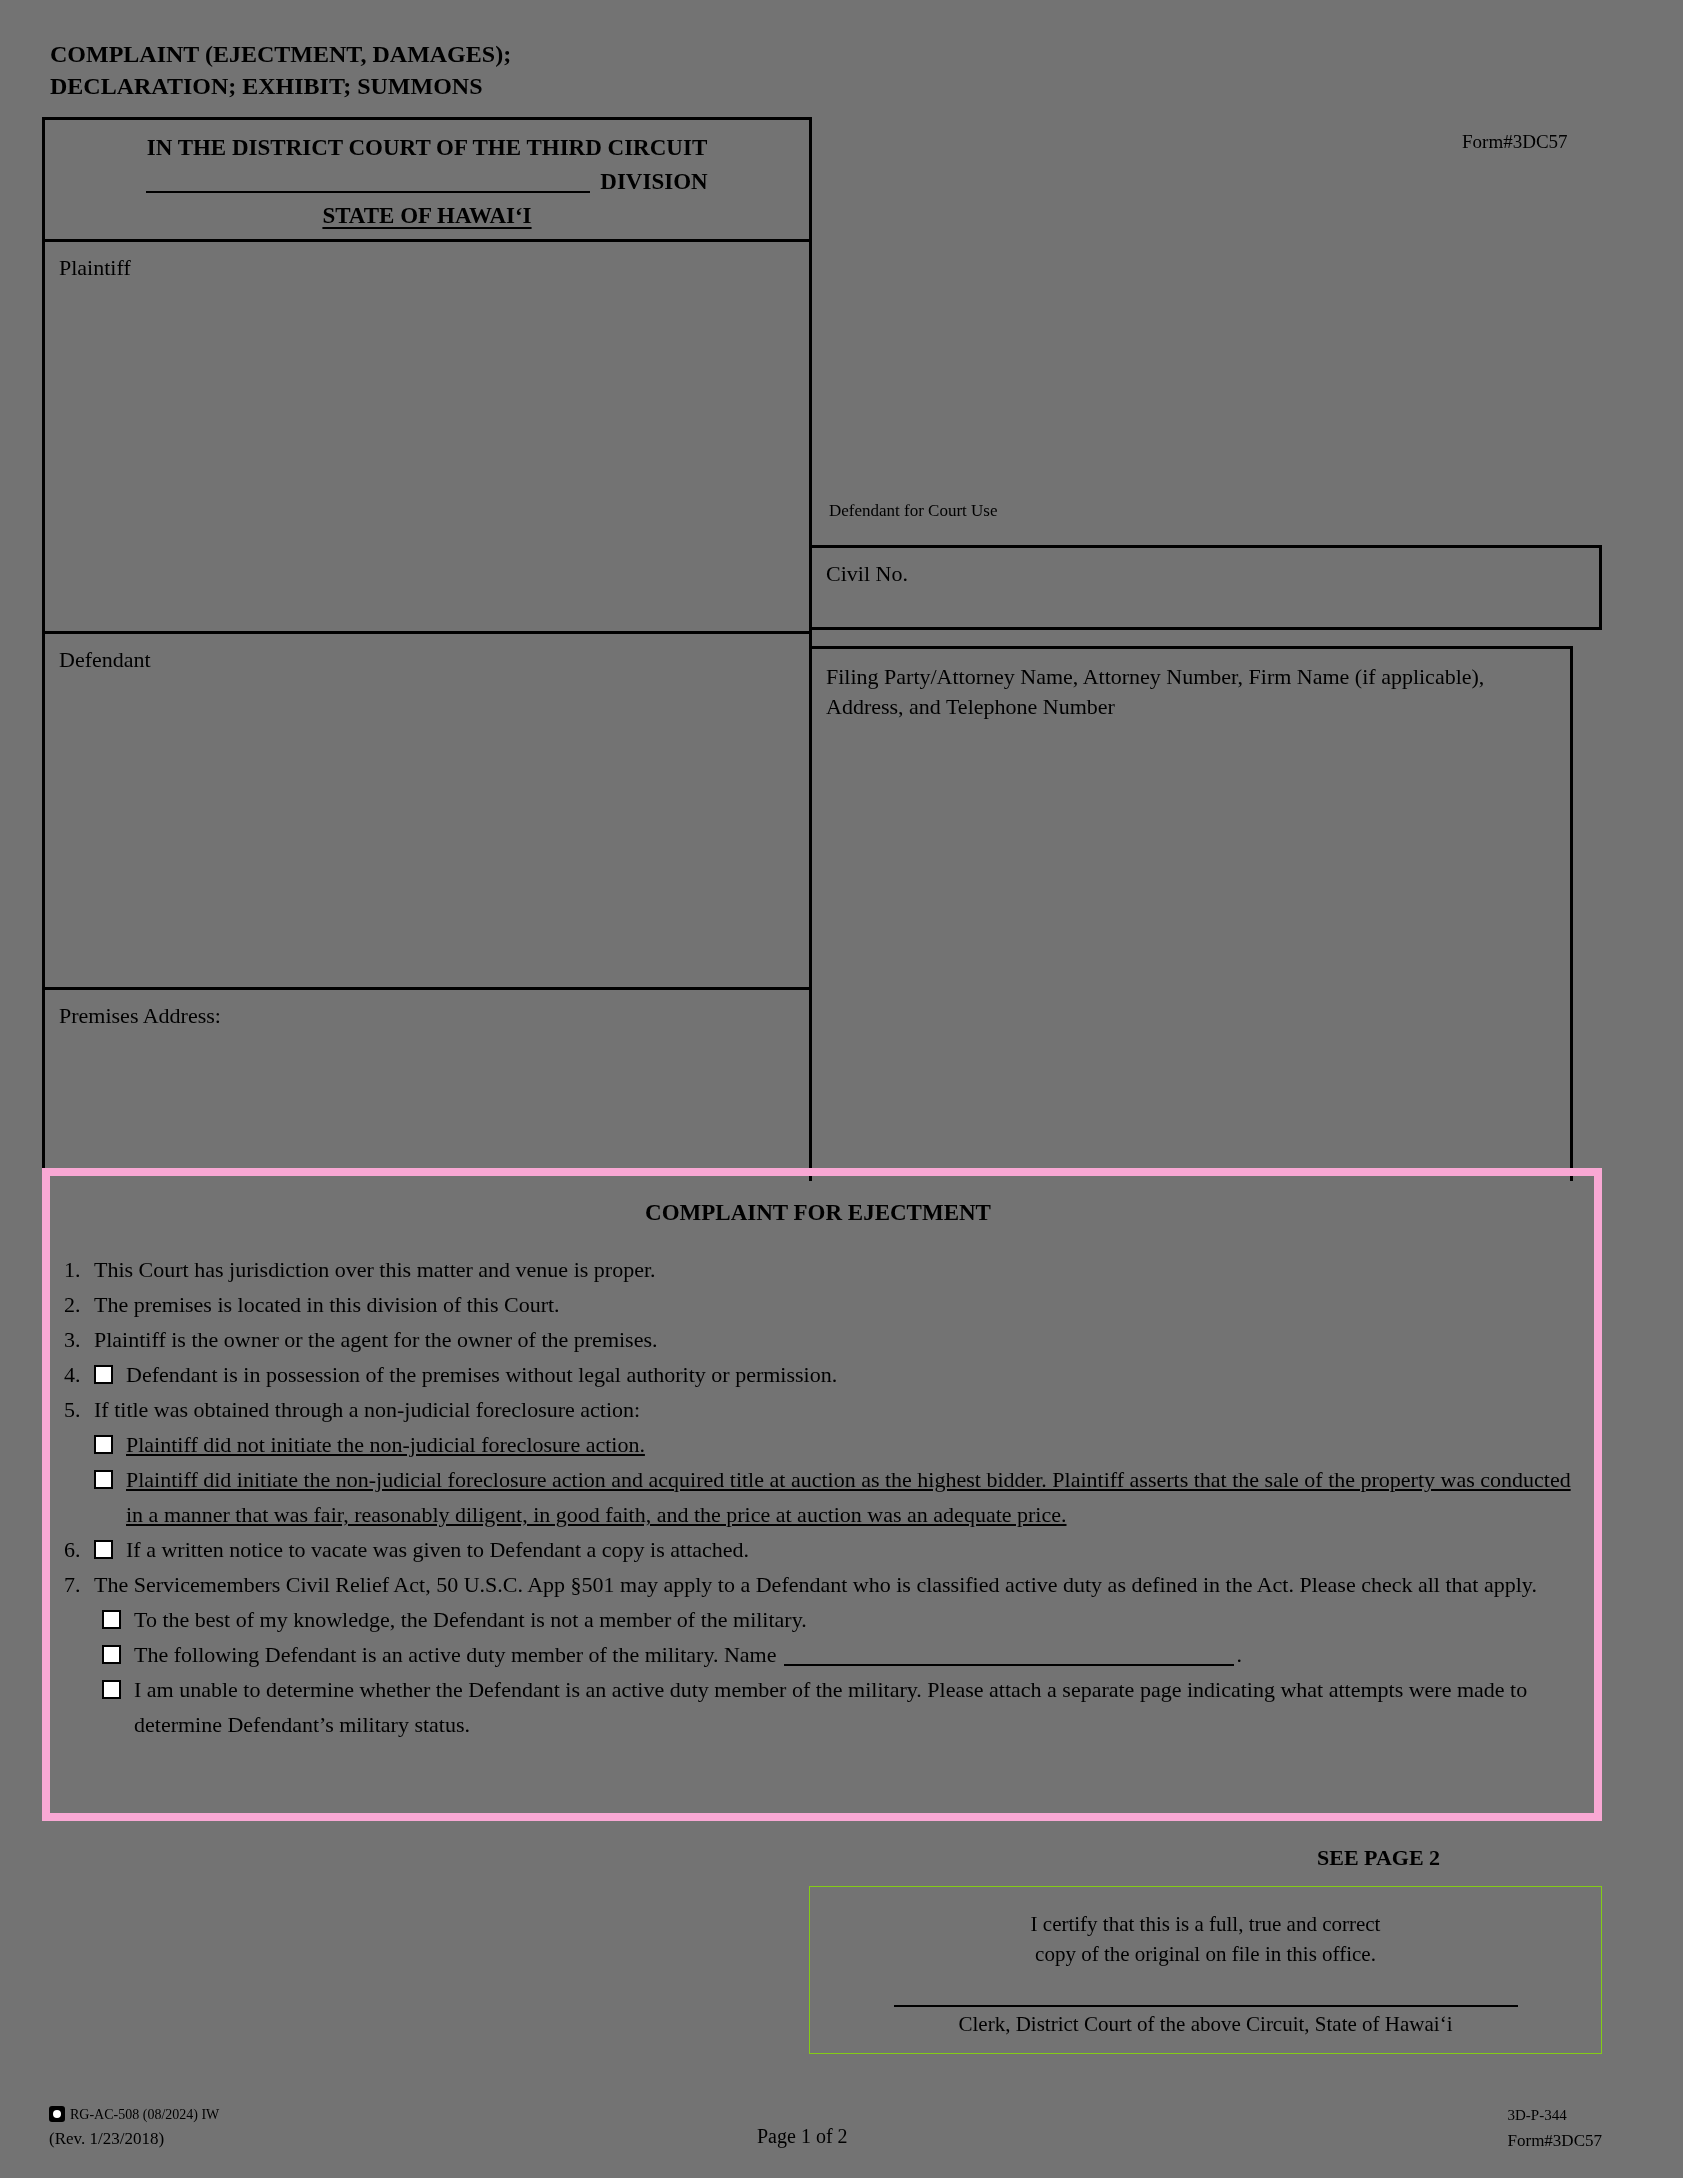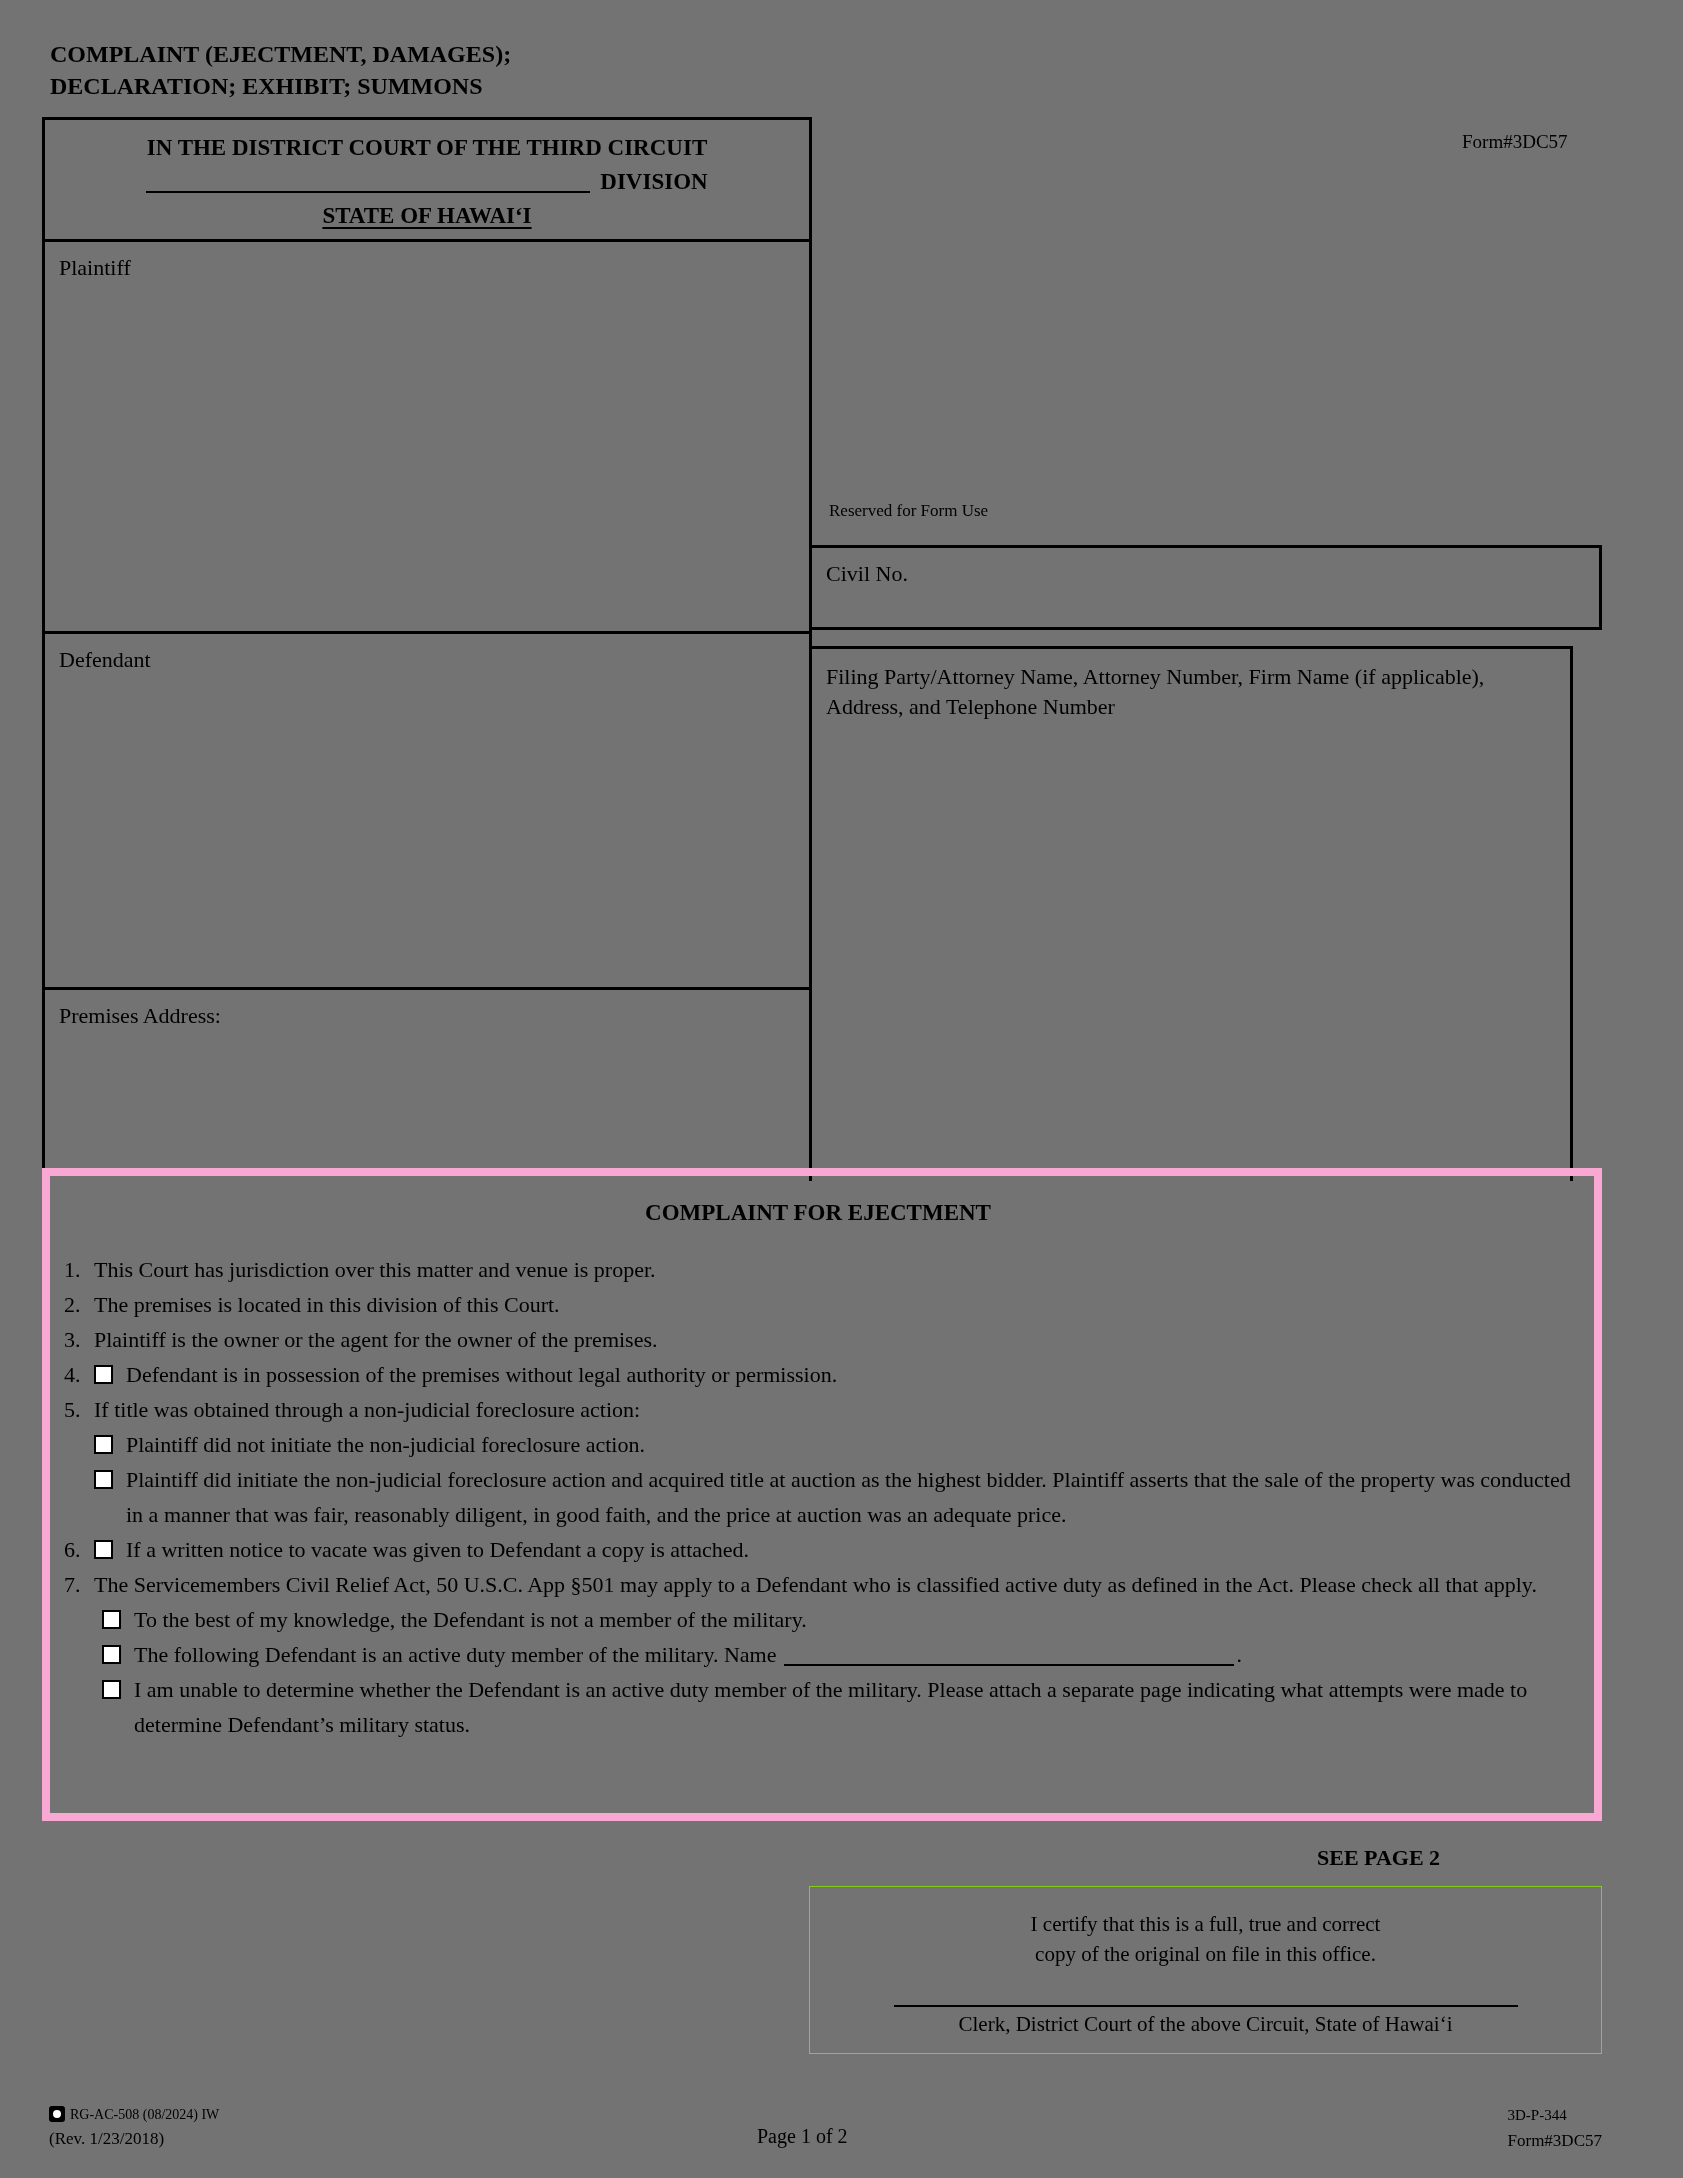--- a/index.html
+++ b/index.html
@@ -37,21 +37,21 @@
 
   
   .complaint-box {
     left:42px; top:1168px; width:1560px; height:653px; border:8px solid #f9a8d4;
     font-size:22px; padding:16px 22px 0 14px;
   }
   .complaint-heading { text-align:center; font-weight:bold; font-size:23px; margin-top:8px; }
   .clist { margin-top:26px; line-height:35px; }
   .ci   { padding-left:30px; text-indent:-30px; }
   .ci .num { display:inline-block; width:30px; text-indent:0; }
-  .sub5 { margin-left:30px; padding-left:32px; text-indent:-32px; }
+  .sub5 { margin-left:30px; padding-left:32px; text-indent:-32px;text-decoration:underline; }
   .sub7 { margin-left:38px; padding-left:32px; text-indent:-32px; }
   .cb {
     display:inline-block; width:19px; height:19px; border:2px solid #000;
     margin-right:13px; vertical-align:-2px; background:#fff; text-indent:0;
   }
   .name-blank {
     display:inline-block; width:450px; height:22px; border-bottom:2px solid #000;
     margin-left:8px; margin-right:2px; vertical-align:-4px;
   }
 
@@ -94,21 +94,21 @@
   <div class="abs court-box">
     <div>IN THE DISTRICT COURT OF THE THIRD CIRCUIT</div>
     <div><span class="division-blank"></span><span>DIVISION</span></div>
     <div><span class="state-line">STATE OF HAWAI‘I</span></div>
   </div>
 
   <div class="abs cell plaintiff-box">
     <span>Plaintiff</span>
   </div>
 
-  <div class="abs reserved-label">Reserved for Form Use</div>
+  <div class="abs reserved-label">Defendant for Court Use</div>
 
   <div class="abs cell civil-box">
     <span>Civil No.</span>
   </div>
 
   <div class="abs cell defendant-box">
     <span>Defendant</span>
   </div>
 
   <div class="abs cell filing-box">

